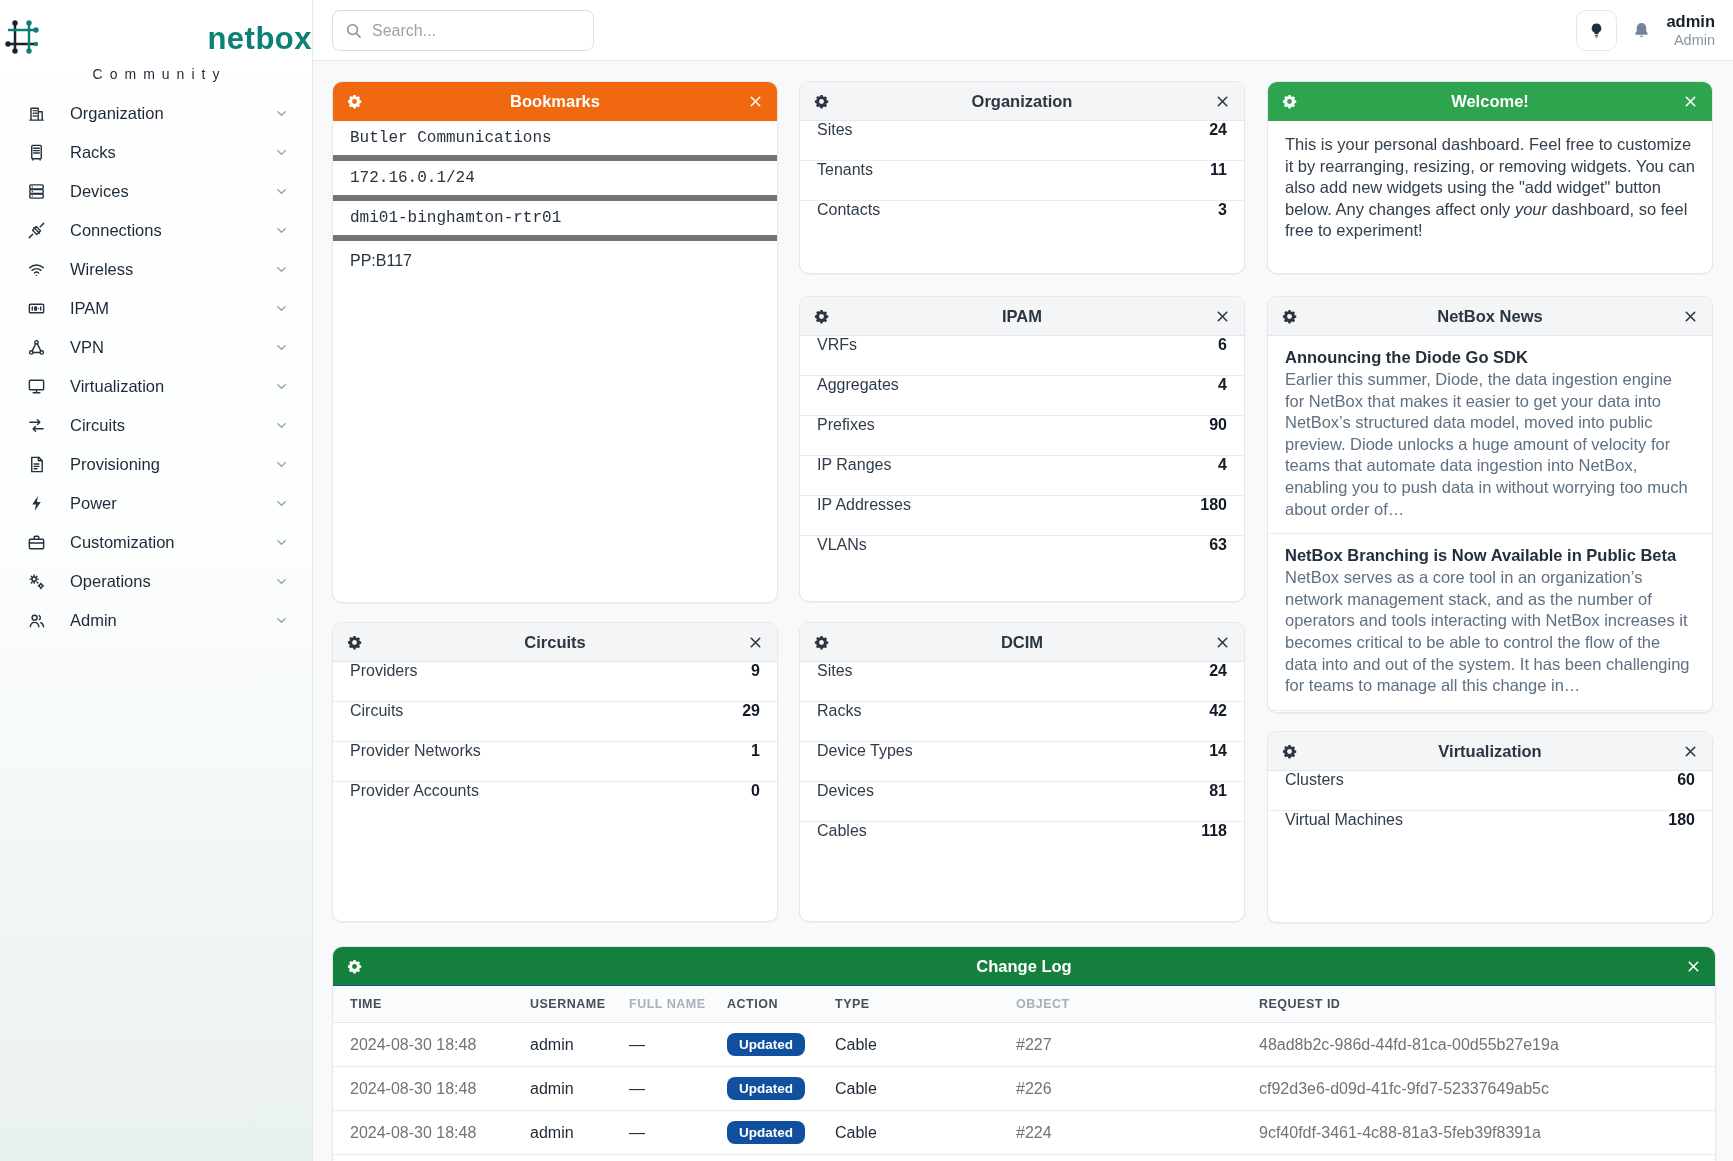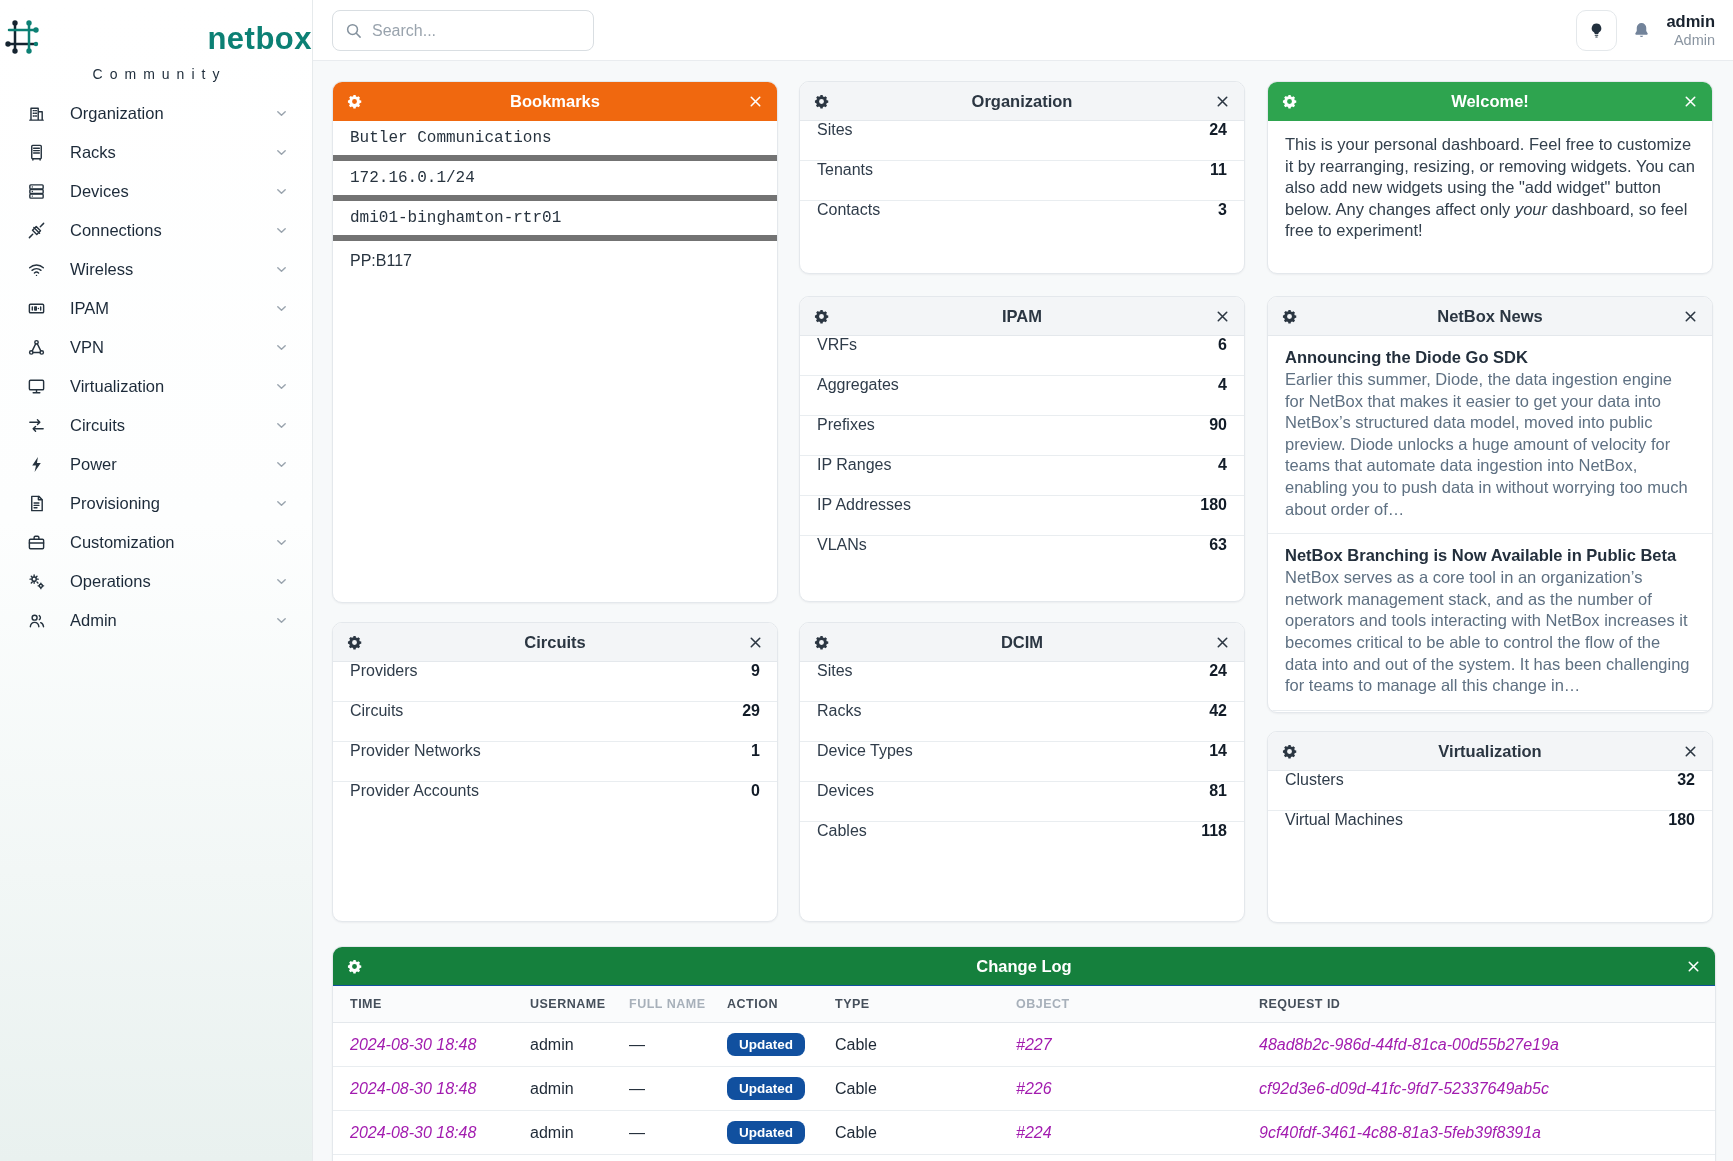--- a/index.html
+++ b/index.html
@@ -63,21 +63,21 @@
   .news-item:not(:last-child) { border-bottom:1px solid #e9edf0; }
   .news-title { display:block; font-size:16.5px; font-weight:700; color:#232f3c; }
   .news-excerpt { margin-top:2px; font-size:16.5px; line-height:1.31; color:#5e7082; }
   .news-excerpt:empty { display:none; }
 
   table.cl { width:100%; border-collapse:collapse; }
   table.cl th { font-size:12.5px; letter-spacing:.5px; color:#454f5b; text-align:left; font-weight:700; padding:11px 8px; border-bottom:1px solid #e4e8ec; background:#fafbfc; white-space:nowrap; }
   table.cl th.muted { color:#a7b0ba; }
   table.cl td { padding:10px 8px; border-bottom:1px solid #e9edf0; color:#1d2835; font-size:16px; white-space:nowrap; }
   table.cl th:first-child, table.cl td:first-child { padding-left:17px; }
-  .tlink { color:#a21caf;font-style:italic; }
+  .tlink { color:#737373; }
   .dash { color:#8f9aa5; }
   .badge { display:inline-block; background:#11509f; color:#fff; border-radius:8px; padding:4px 12px; font-size:13.5px; font-weight:600; }
 </style>
 </head>
 <body>
 
 <aside class="sidebar">
   <div class="logo-wrap">
     <div class="logo-row">
       <span>
@@ -231,38 +231,38 @@
       <span class="nav-label">Circuits</span>
       <span class="nav-chev">
           <svg viewBox="0 0 14 14" width="13" height="13">
             <path d="M3 5l4 4 4-4" fill="none" stroke="currentColor" stroke-width="1.5" stroke-linecap="round" stroke-linejoin="round"></path>
           </svg>
         </span>
     </a>
     <a class="nav-item">
       <span class="nav-ic">
           <svg viewBox="0 0 20 20" width="19" height="19">
-            <path d="M11.5 2L5.5 11h4L8 18l6.5-9.5h-4l1-6.5z" fill="currentColor"></path>
-          </svg>
-        </span>
-      <span class="nav-label">Power</span>
-      <span class="nav-chev">
-          <svg viewBox="0 0 14 14" width="13" height="13">
-            <path d="M3 5l4 4 4-4" fill="none" stroke="currentColor" stroke-width="1.5" stroke-linecap="round" stroke-linejoin="round"></path>
-          </svg>
-        </span>
-    </a>
-    <a class="nav-item">
-      <span class="nav-ic">
-          <svg viewBox="0 0 20 20" width="19" height="19">
             <path d="M5 2.5h7.5L16 6v11.5H5z" fill="none" stroke="currentColor" stroke-width="1.5" stroke-linecap="round" stroke-linejoin="round"></path>
             <path d="M12 2.5V6h3.5M7.5 9.5h5M7.5 12h5M7.5 14.5h3" fill="none" stroke="currentColor" stroke-width="1.5" stroke-linecap="round" stroke-linejoin="round"></path>
           </svg>
         </span>
       <span class="nav-label">Provisioning</span>
+      <span class="nav-chev">
+          <svg viewBox="0 0 14 14" width="13" height="13">
+            <path d="M3 5l4 4 4-4" fill="none" stroke="currentColor" stroke-width="1.5" stroke-linecap="round" stroke-linejoin="round"></path>
+          </svg>
+        </span>
+    </a>
+    <a class="nav-item">
+      <span class="nav-ic">
+          <svg viewBox="0 0 20 20" width="19" height="19">
+            <path d="M11.5 2L5.5 11h4L8 18l6.5-9.5h-4l1-6.5z" fill="currentColor"></path>
+          </svg>
+        </span>
+      <span class="nav-label">Power</span>
       <span class="nav-chev">
           <svg viewBox="0 0 14 14" width="13" height="13">
             <path d="M3 5l4 4 4-4" fill="none" stroke="currentColor" stroke-width="1.5" stroke-linecap="round" stroke-linejoin="round"></path>
           </svg>
         </span>
     </a>
     <a class="nav-item">
       <span class="nav-ic">
           <svg viewBox="0 0 20 20" width="19" height="19">
             <rect x="2.5" y="6.5" width="15" height="10" rx="1.2" fill="none" stroke="currentColor" stroke-width="1.5" stroke-linecap="round" stroke-linejoin="round"></rect>
@@ -569,21 +569,21 @@
       <h2>Virtualization</h2>
       <button class="head-btn">
           <svg viewBox="0 0 16 16" width="15" height="15">
             <path d="M3.5 3.5l9 9m0-9l-9 9" stroke="currentColor" stroke-width="1.7" stroke-linecap="round"></path>
           </svg>
         </button>
     </header>
     <div class="card-body">
       <div class="srow">
           <a class="slabel">Clusters</a>
-          <span class="sval">32</span>
+          <span class="sval">60</span>
         </div>
       <div class="srow">
           <a class="slabel">Virtual Machines</a>
           <span class="sval">180</span>
         </div>
     </div>
   </section>
 
   <section class="card" style="left:19px;top:885px;width:1384px;height:400px">
     <header class="card-head blue">

